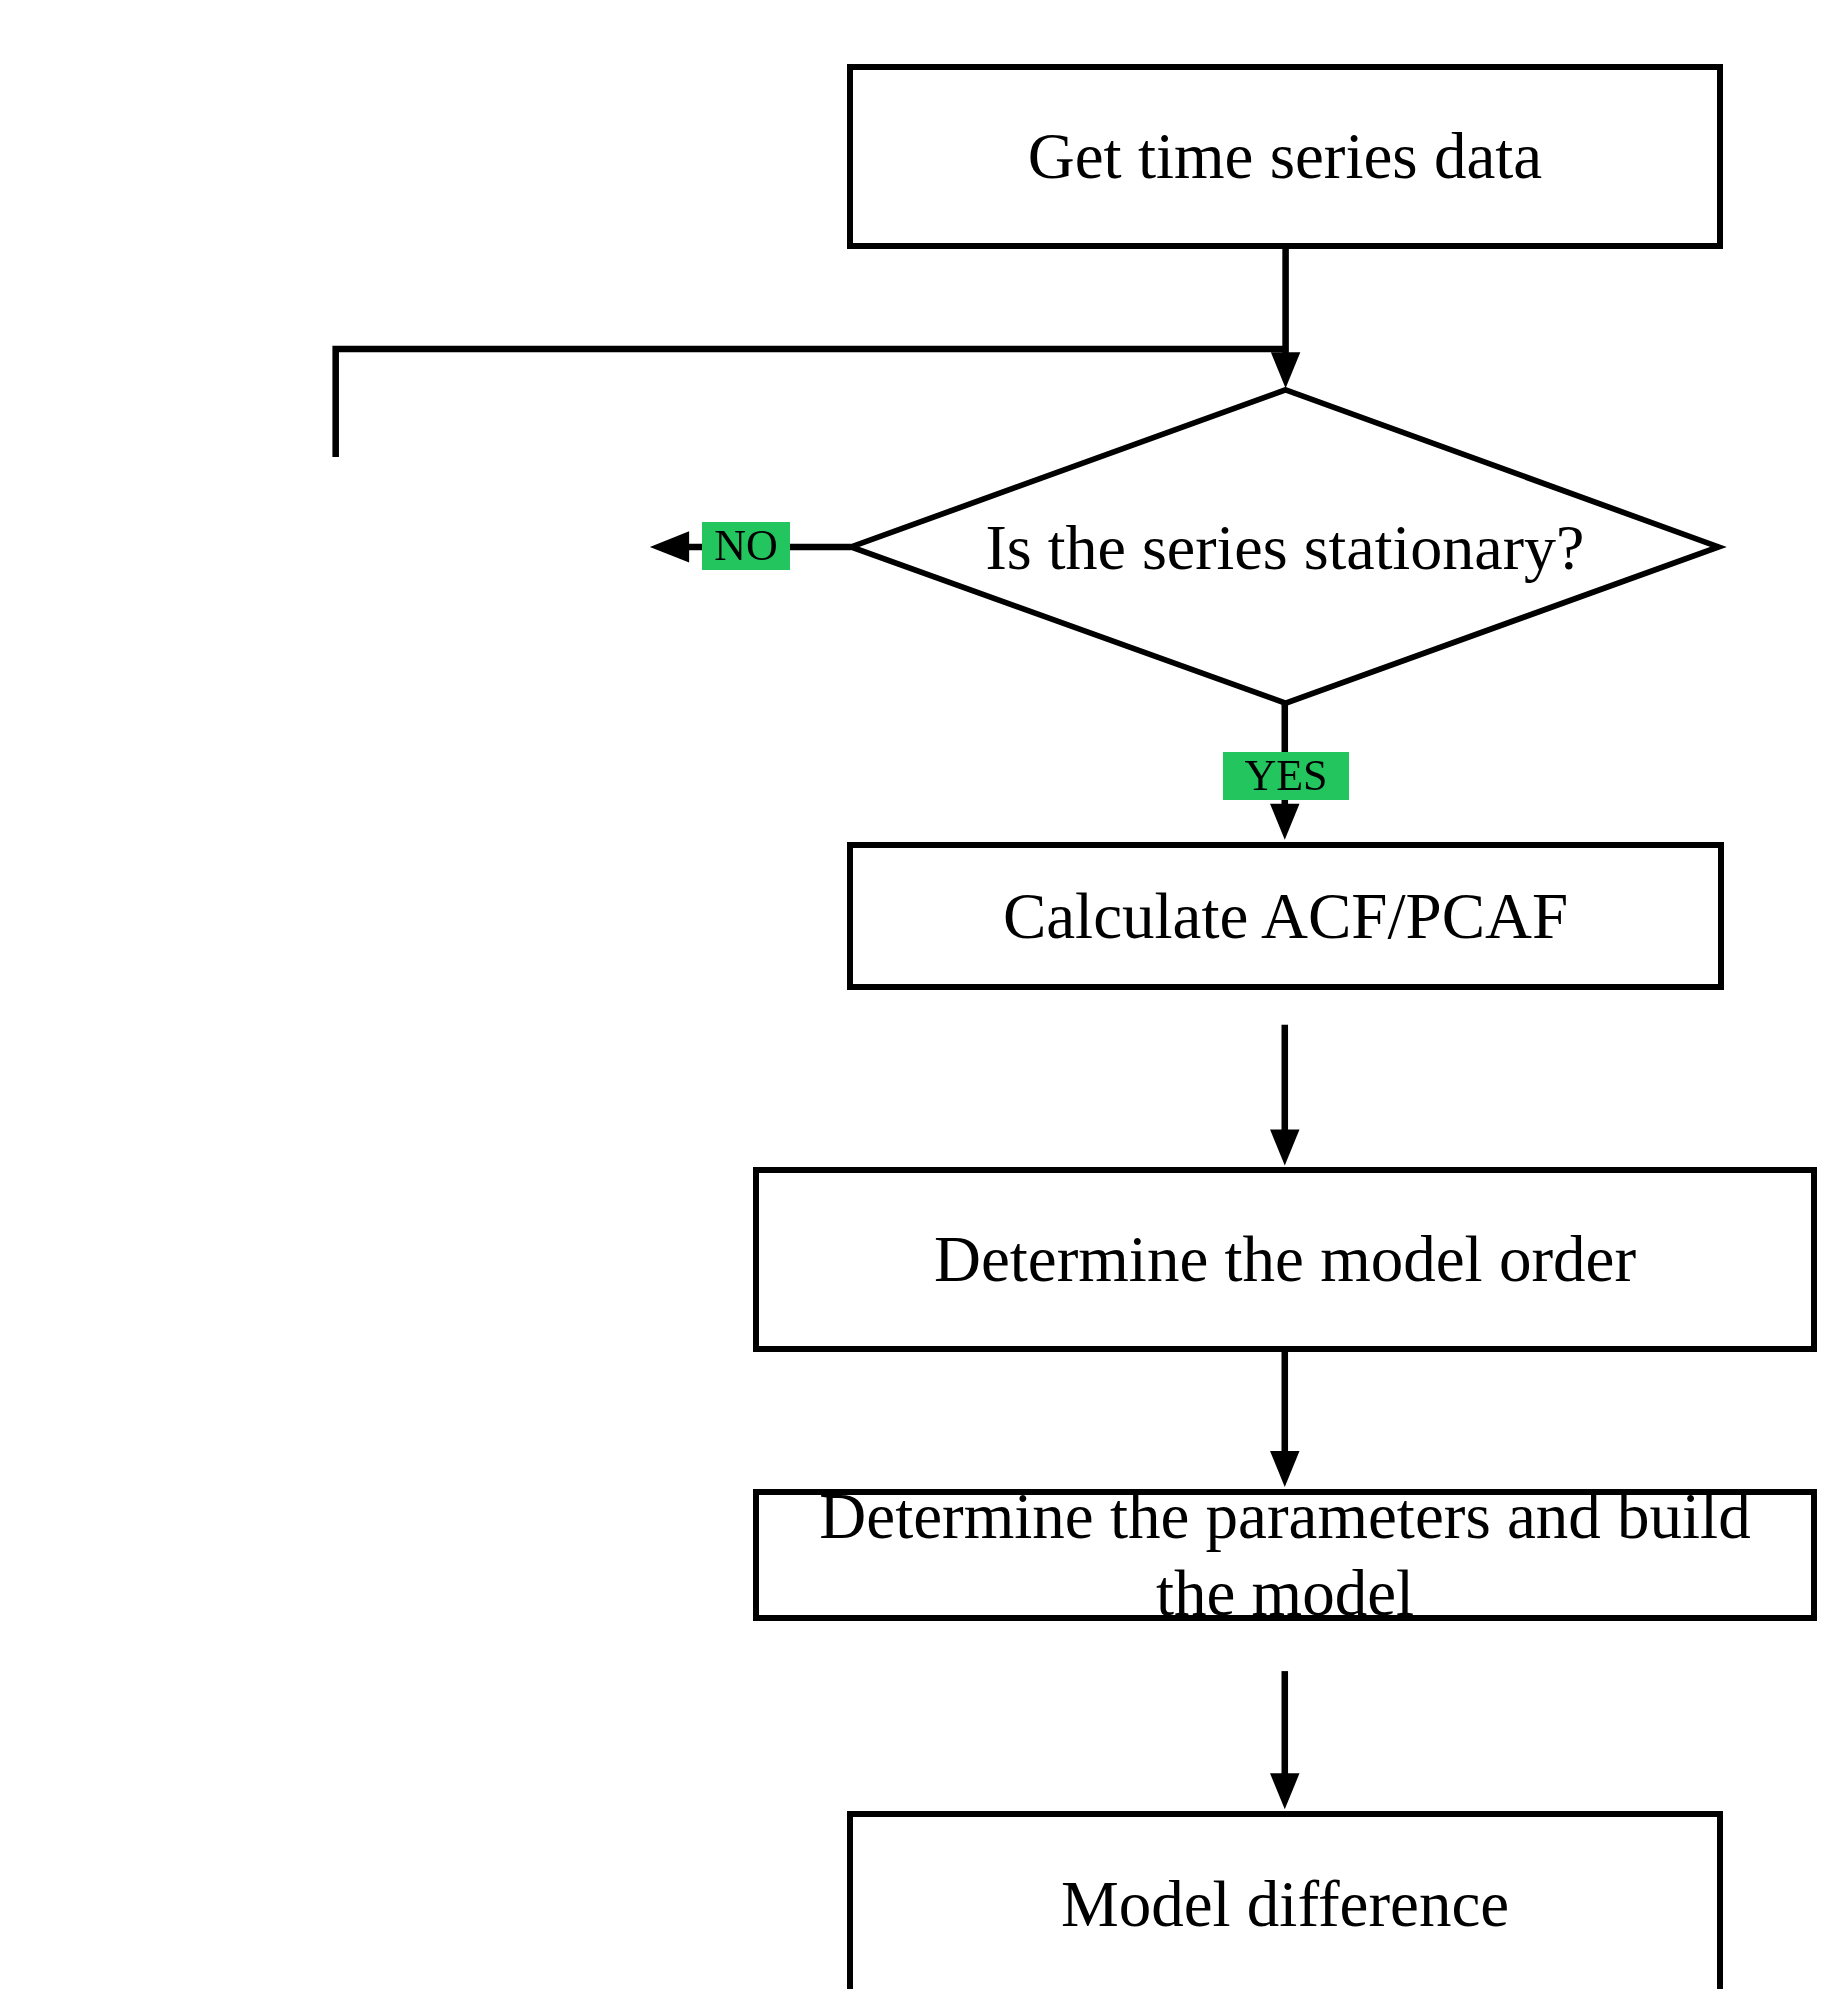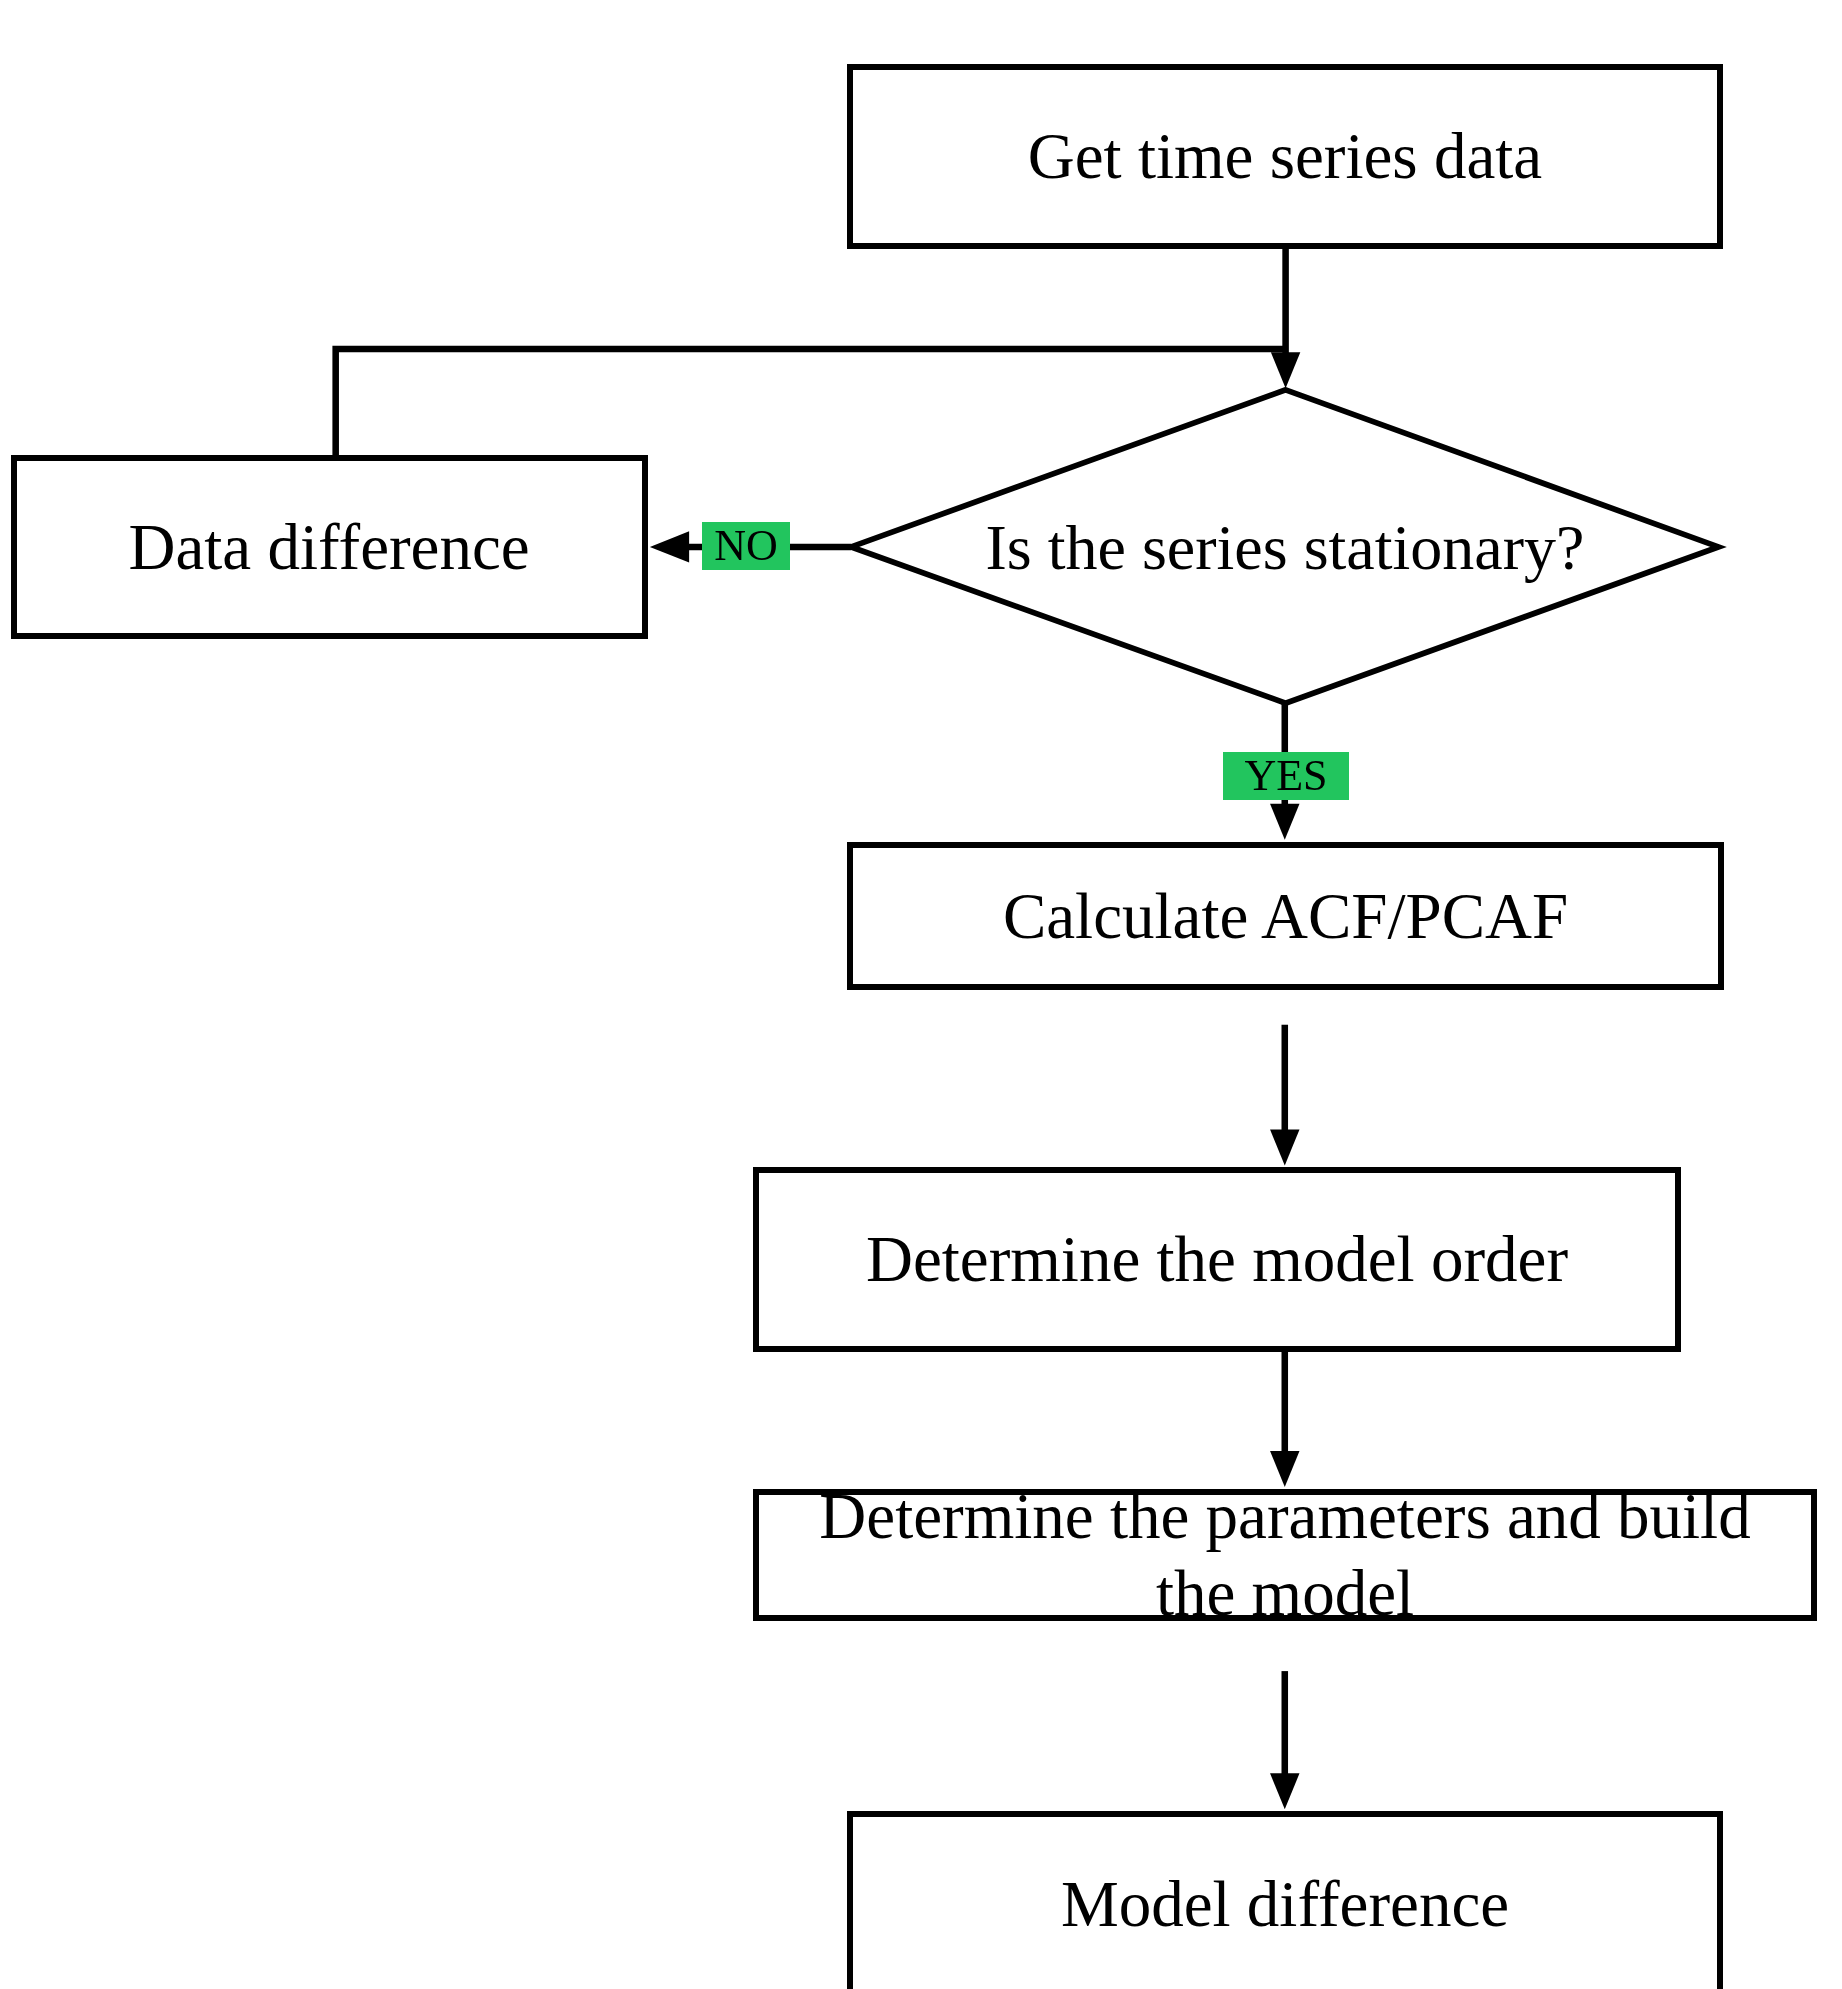--- a/index.html
+++ b/index.html
@@ -31,21 +31,21 @@
     display: flex;
     align-items: center;
     justify-content: center;
     text-align: center;
     font-size: 65px;
     line-height: 1.18;
   }
   .node-getdata    { left: 847px; top: 26px;   width: 876px; height: 185px; }
   .node-datadiff   { left: 10.6px;   top: 417px;  width: 637px;  height: 184px; }
   .node-calculate  { left: 847px; top: 804px;  width: 877px; height: 148px; }
-  .node-modelorder { left: 753px;  top: 1129px; width: 928px; height: 185px; }
+  .node-modelorder { left: 753px;  top: 1129px; width: 1064px; height: 185px; }
   .node-parameters { left: 753px;  top: 1451px; width: 1064px; height: 132px; }
   .node-prediction { left: 847px; top: 1773px; width: 876px; height: 186px; }
   .decision-label {
     position: absolute;
     left: 892px;
     top: 457px;
     width: 786px;
     height: 105px;
     display: flex;
     align-items: center;
@@ -103,23 +103,20 @@
   </svg>
 
   <div class="node node-getdata">
     <span>Get time series data</span>
   </div>
 
   <div class="decision-label">
     <span>Is the series stationary?</span>
   </div>
 
-  <div class="node node-datadiff">
-    <span>Data difference</span>
-  </div>
 
   <div class="edge-label edge-label-no">NO</div>
 
   <div class="edge-label edge-label-yes">YES</div>
 
   <div class="node node-calculate">
     <span>Calculate ACF/PCAF</span>
   </div>
 
   <div class="node node-modelorder">

